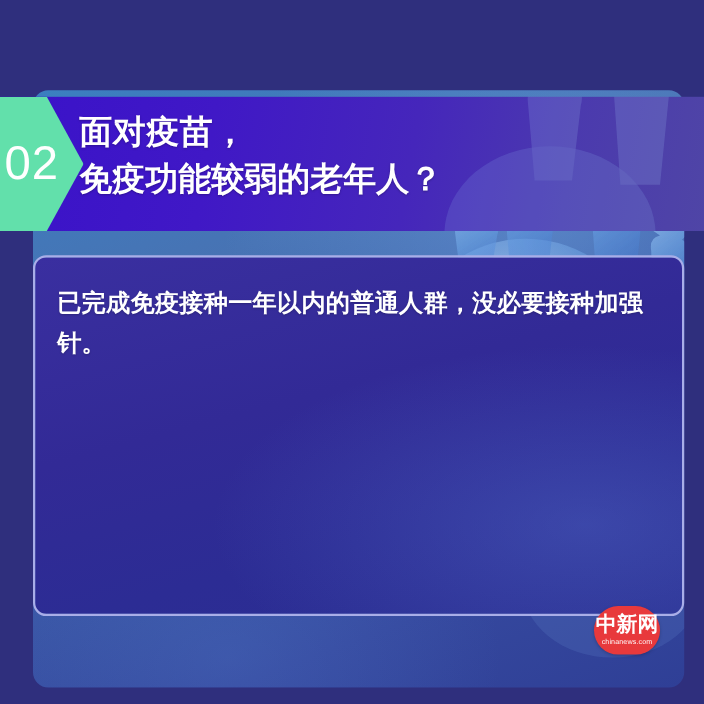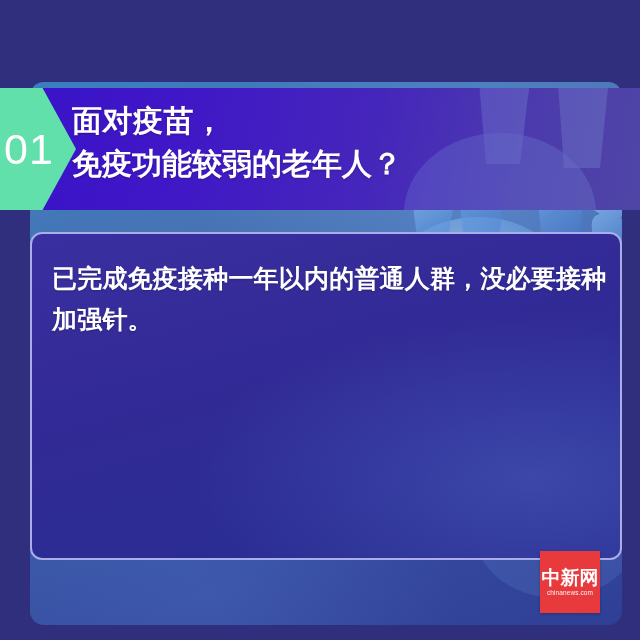--- a/index.html
+++ b/index.html
@@ -111,35 +111,35 @@
     overflow:hidden;
   }
   .content-box .cb-glow {
     position:absolute; inset:0;
     background:radial-gradient(ellipse 80% 70% at 85% 75%, rgba(90,120,210,.35), rgba(90,120,210,0) 72%);
   }
   .body-text {
     position:relative;
     padding:24px 4px 0 20px;
     color:#ffffff;
-    font-size:25px;
+    font-size:22px;
     font-weight:bold;
     line-height:1.62;
     letter-spacing:.2px;
     text-shadow:0 1px 2px rgba(0,0,0,.22);
   }
   .body-text p { margin:0; }
 
   
   .logo {
     position:absolute;
     left:540px; top:551px;
-    width:60px; height:62px;
+    width:60px; height:44px;
     background:#e8393c;
-    border-radius:0;
+    border-radius:22px;
     display:flex; flex-direction:column;
     align-items:center; justify-content:center;
     box-shadow:0 1px 3px rgba(0,0,0,.22);
   }
   .logo-cn {
     color:#ffffff;
     font-size:19px;
     font-weight:bold;
     letter-spacing:0px;
     font-family:"Liberation Serif", serif;
@@ -216,21 +216,21 @@
 
   <div class="header-band">
     <svg class="band-virus" viewBox="0 0 300 300">
       <ellipse cx="150" cy="195" rx="96" ry="80" fill="#8fc0f0" opacity=".55"></ellipse>
       <path d="M136 146 L130 76 Q128 62 140 60 L124 50 L132 40 L150 48 L168 40 L180 50 L170 60 Q182 64 178 78 L170 146 Z" fill="#a2caf4" opacity=".6"></path>
       <path d="M214 150 L208 66 Q206 52 218 50 L204 40 L212 30 L230 38 L248 30 L262 40 L252 50 Q264 56 258 70 L250 150 Z" fill="#a2caf4" opacity=".6"></path>
     </svg>
   </div>
 
   <div class="badge">
-    <span class="badge-num">01</span>
+    <span class="badge-num">02</span>
   </div>
 
   <div class="header-text">
     <div class="l1">面对疫苗，</div>
     <div class="l2">免疫功能较弱的老年人？</div>
   </div>
 
   <div class="content-box">
     <div class="cb-glow"></div>
     <div class="body-text">

